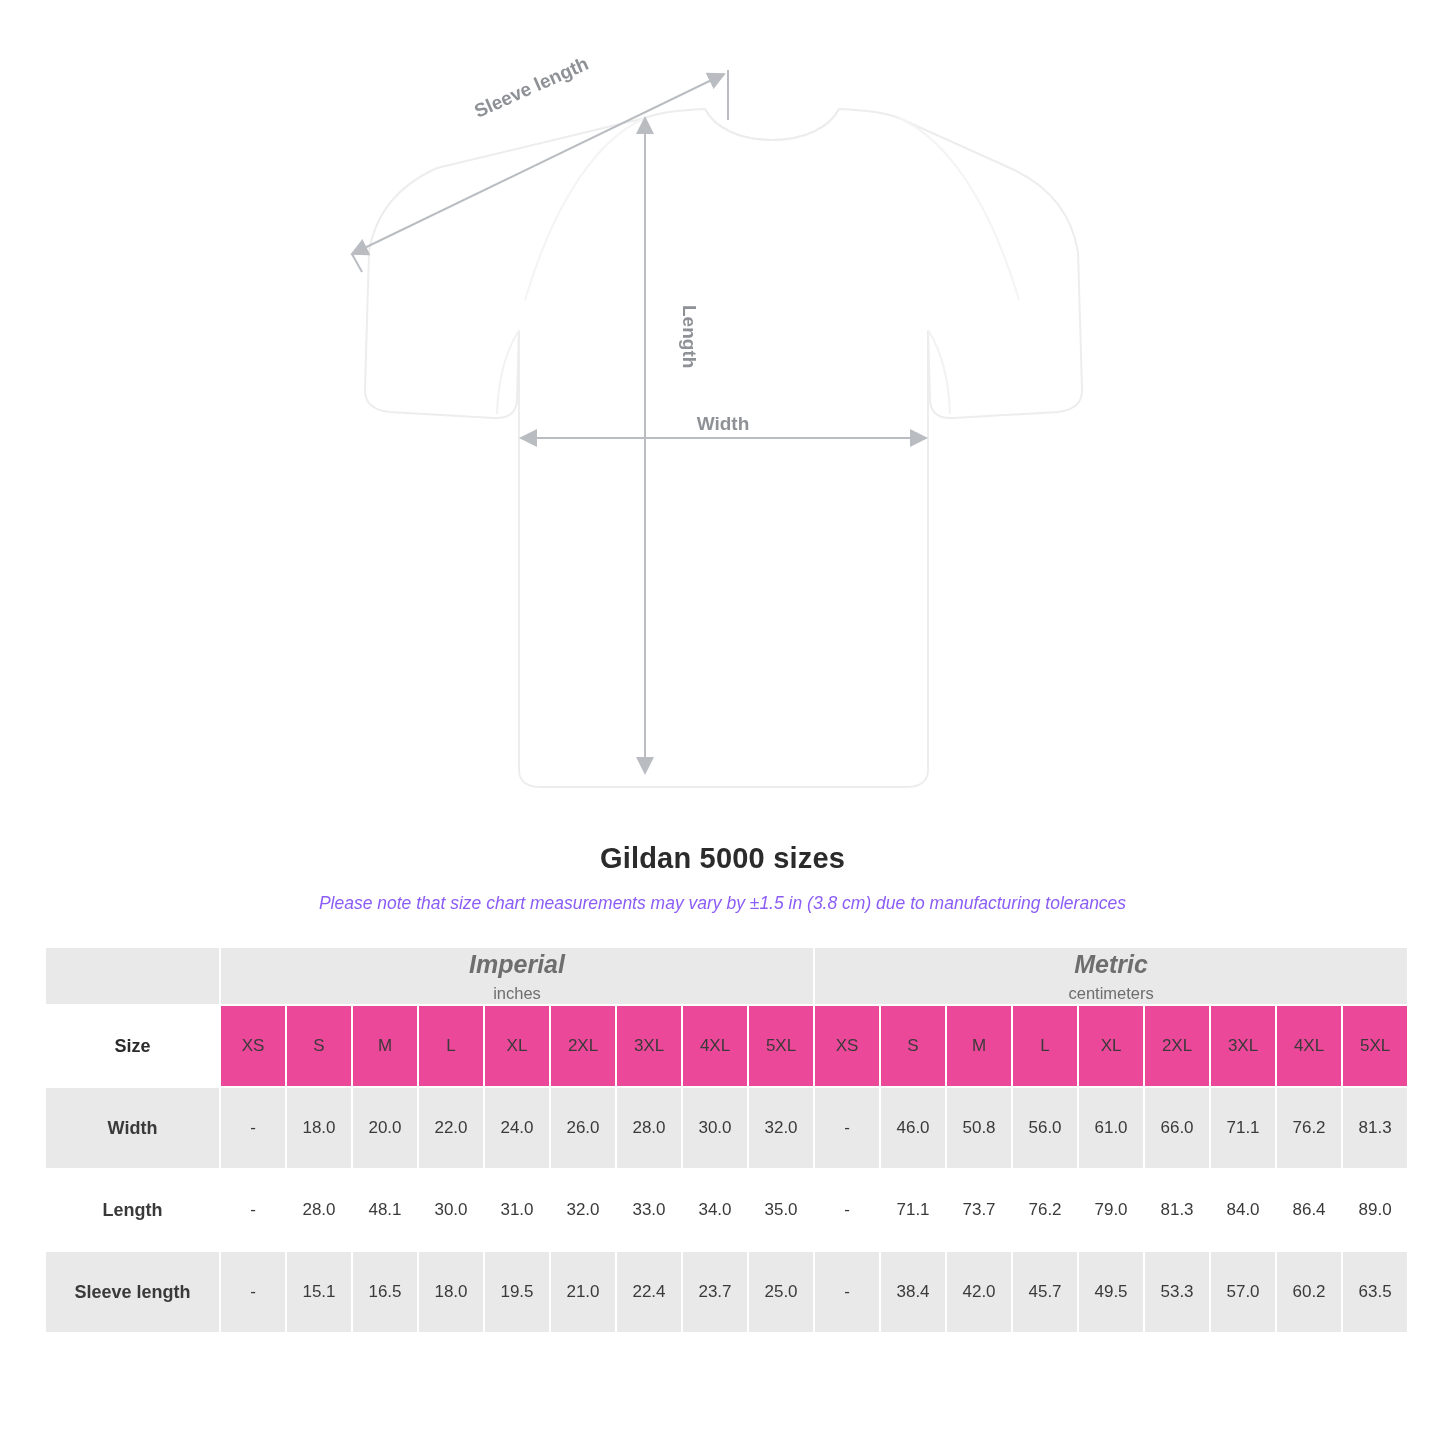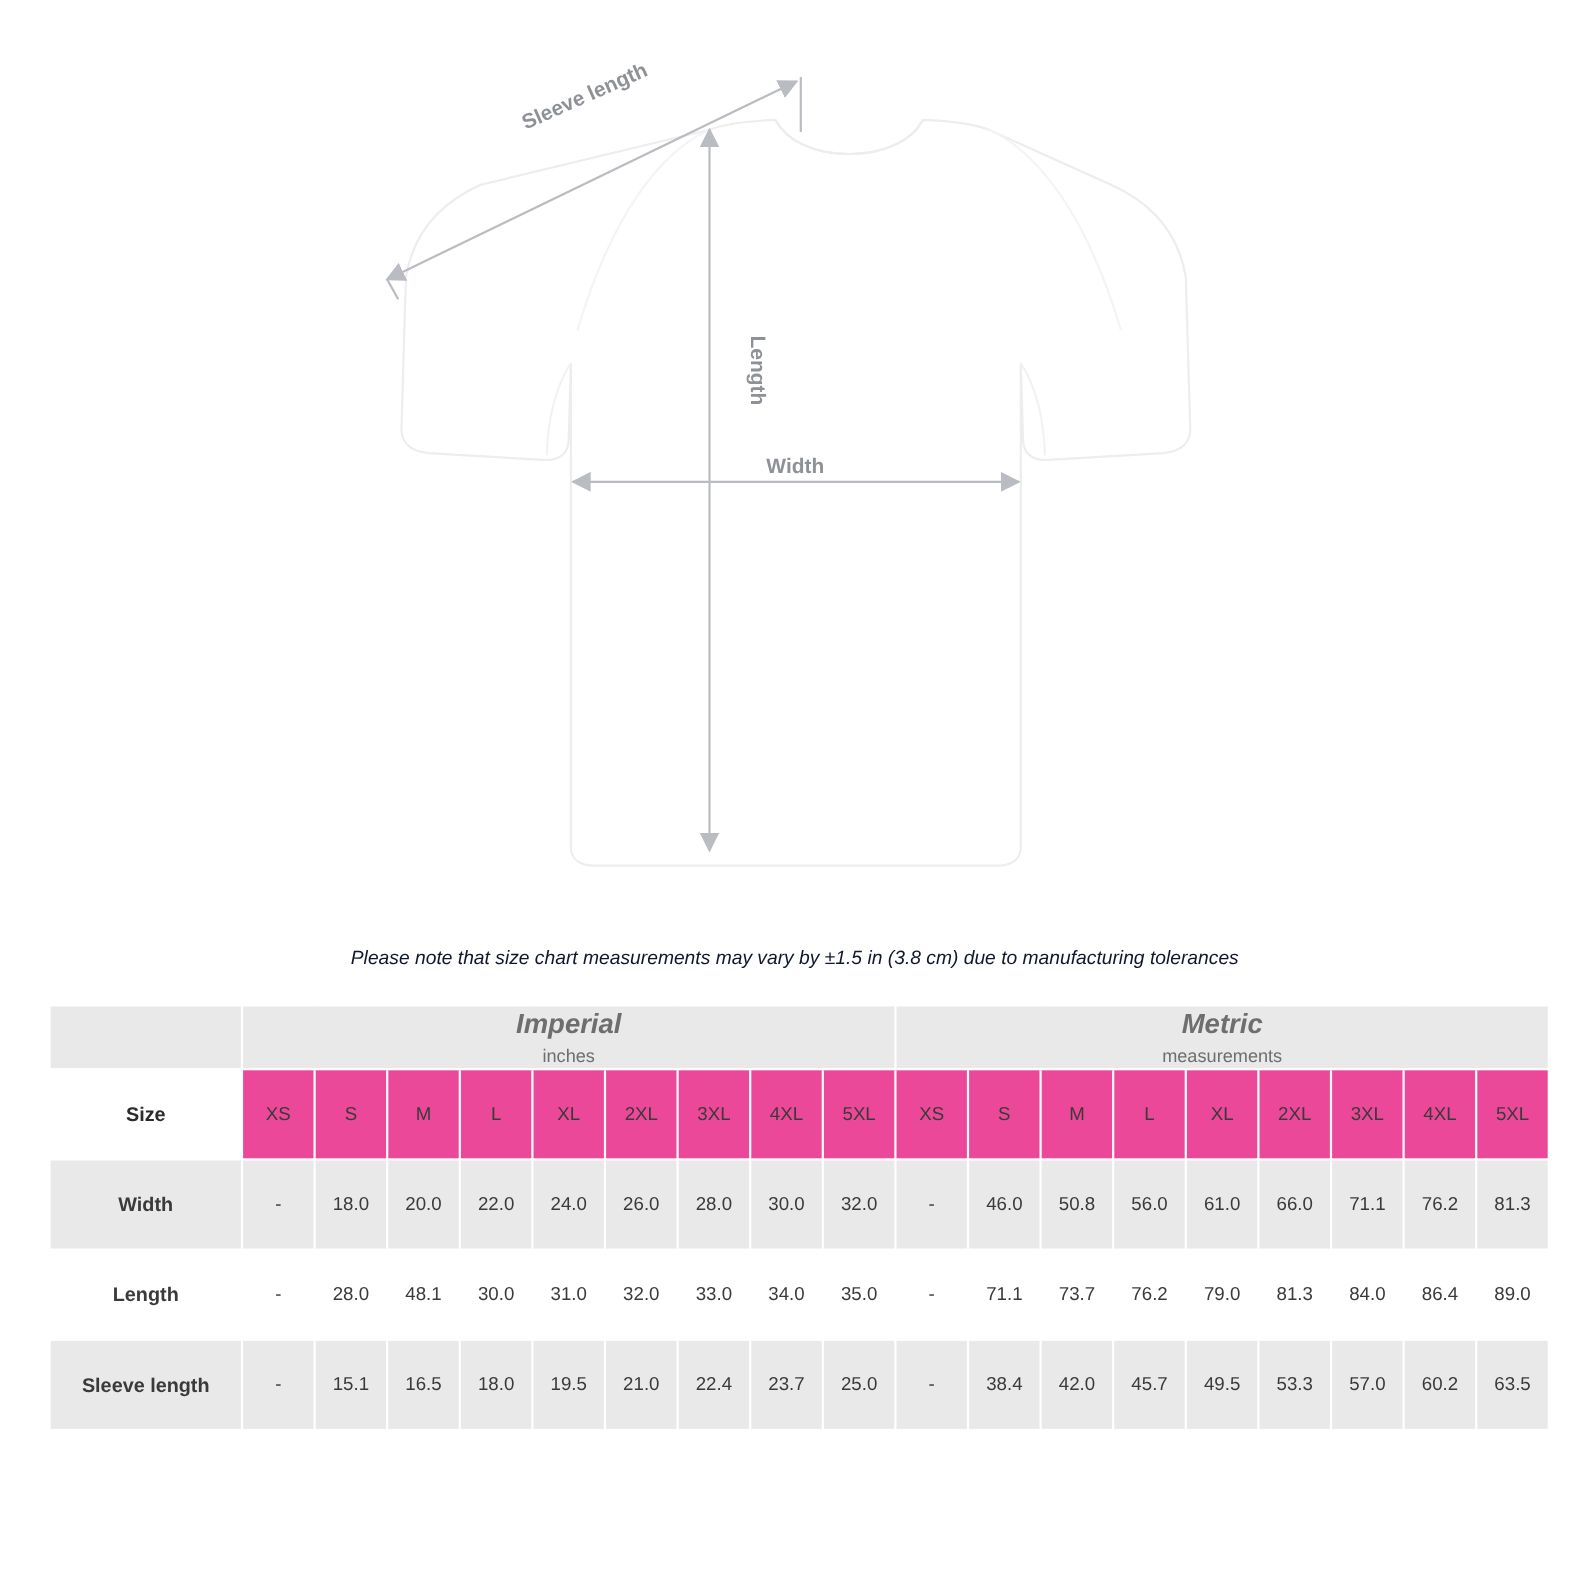--- a/index.html
+++ b/index.html
@@ -42,21 +42,21 @@
   .chart-title {
     font-size: 29px;
     font-weight: bold;
     color: #2b2b2b;
     letter-spacing: 0.2px;
   }
   .chart-note {
     margin-top: 18px;
     font-size: 17.5px;
     font-style: italic;
-    color: #0f172a;
+    color: #8b5cf6;
   }
 
   
   .table-wrap {
     margin: 32px 44px 0 44px;
   }
   table.size-table {
     border-collapse: collapse;
     width: 1357px;
     table-layout: fixed;
@@ -164,20 +164,21 @@
       </g>
 
       <g>
         <line x1="521" y1="438" x2="926" y2="438" stroke="#b9bdc2" stroke-width="2" marker-start="url(#arrTail)" marker-end="url(#arrHead)"></line>
         <text x="723" y="430" text-anchor="middle" font-family="Liberation Sans, sans-serif" font-size="19" font-weight="bold" fill="#8e9296">Width</text>
       </g>
     </svg>
   </div>
 
   <div class="title-block">
+    <div class="chart-title">Gildan 5000 sizes</div>
     <div class="chart-note">Please note that size chart measurements may vary by ±1.5 in (3.8 cm) due to manufacturing tolerances</div>
   </div>
 
   <div class="table-wrap">
     <table class="size-table">
       <colgroup>
         <col style="width:175px">
         <col style="width:66px">
           <col style="width:66px">
           <col style="width:66px">
@@ -200,21 +201,21 @@
       <tbody>
 
         <tr>
           <td class="corner-cell"></td>
           <td class="unit-head" colspan="9">
             <div class="u-name">Imperial</div>
             <div class="u-sub">inches</div>
           </td>
           <td class="unit-head" colspan="9">
             <div class="u-name">Metric</div>
-            <div class="u-sub">measurements</div>
+            <div class="u-sub">centimeters</div>
           </td>
         </tr>
 
         <tr class="row-size">
           <td class="rowlabel">Size</td>
           <td class="sizehdr">XS</td>
           <td class="sizehdr">S</td>
           <td class="sizehdr">M</td>
           <td class="sizehdr">L</td>
           <td class="sizehdr">XL</td>

